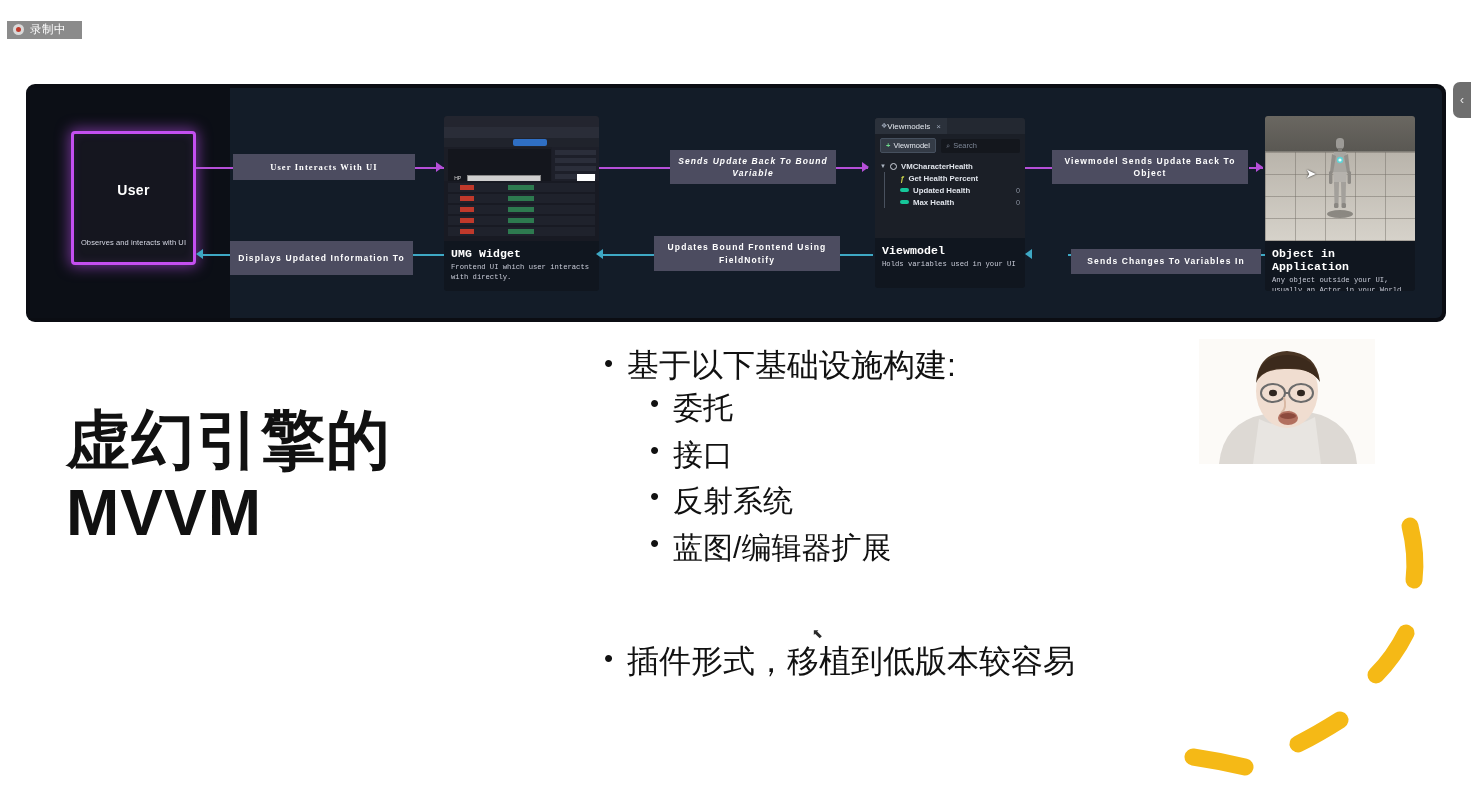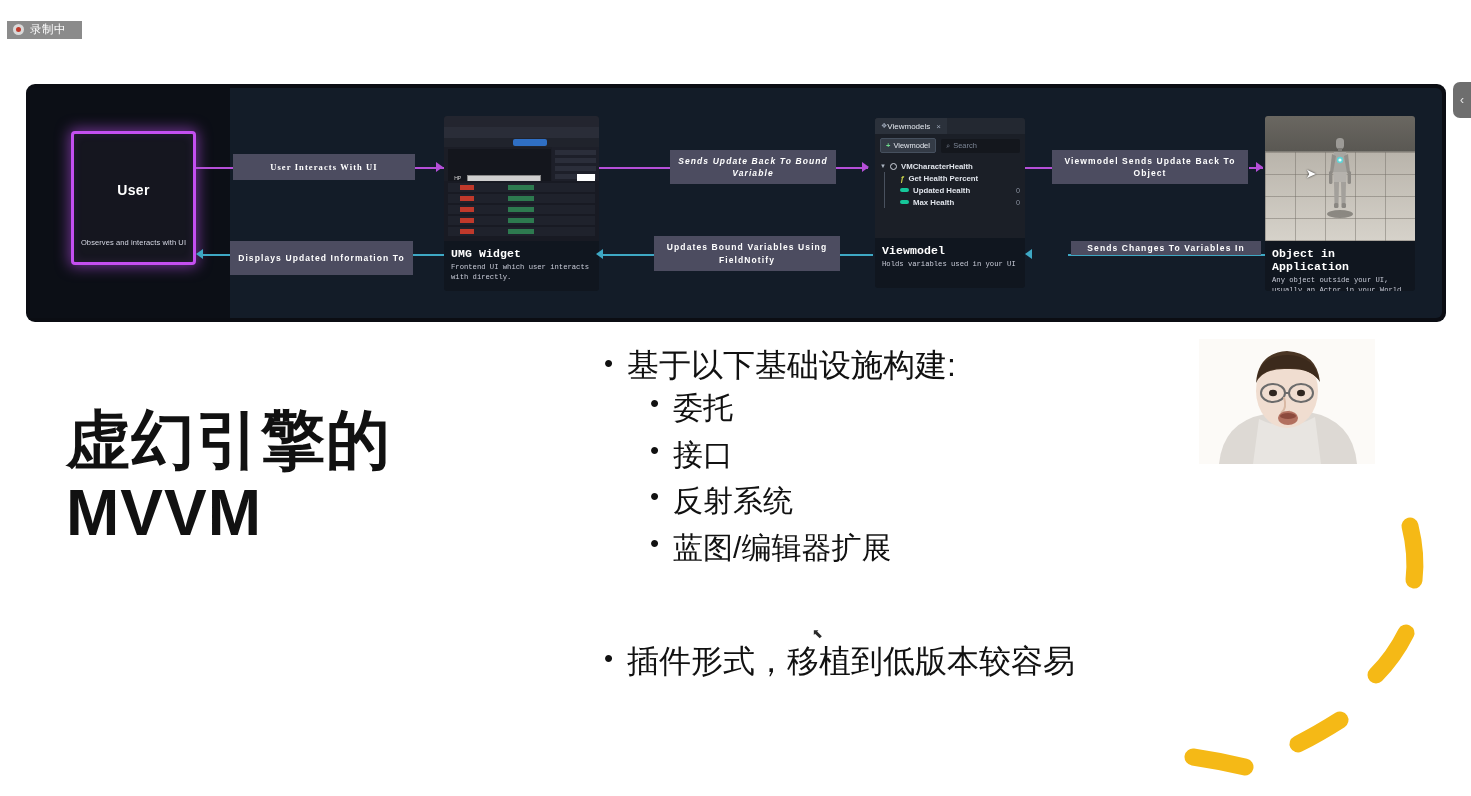--- a/index.html
+++ b/index.html
@@ -384,23 +384,23 @@
       <div class="line teal" style="left:382px; top:166px; width:32px;"></div>
       <div class="line teal" style="left:172px; top:166px; width:47px;"></div>
       <div class="arrowhead left-teal" style="left:166px; top:161px;"></div>
 
       <div class="alabel" style="left:203px; top:66px; width:182px; height:26px;font-family:Liberation Serif, serif;">User Interacts With UI</div>
 
       <div class="alabel" style="left:640px; top:62px; width:166px; height:34px;font-style:italic;">Sends Update Back To Bound Variable</div>
 
       <div class="alabel" style="left:1022px; top:62px; width:196px; height:34px;">Viewmodel Sends Update Back To Object</div>
 
-      <div class="alabel" style="left:1041px; top:153px; width:190px; height:14px;">Sends Changes To Variables In</div>
-
-      <div class="alabel" style="left:624px; top:148px; width:186px; height:35px;">Updates Bound Variables Using FieldNotify</div>
+      <div class="alabel" style="left:1041px; top:161px; width:190px; height:25px;">Sends Changes To Variables In</div>
+
+      <div class="alabel" style="left:624px; top:148px; width:186px; height:35px;">Updates Bound Frontend Using FieldNotify</div>
 
       <div class="alabel" style="left:200px; top:153px; width:183px; height:34px;">Displays Updated Information To</div>
     </div>
   </div>
 
   <div class="slide-title">
     <span>虚幻引擎的</span>
     <span class="ln2">MVVM</span>
   </div>
 

